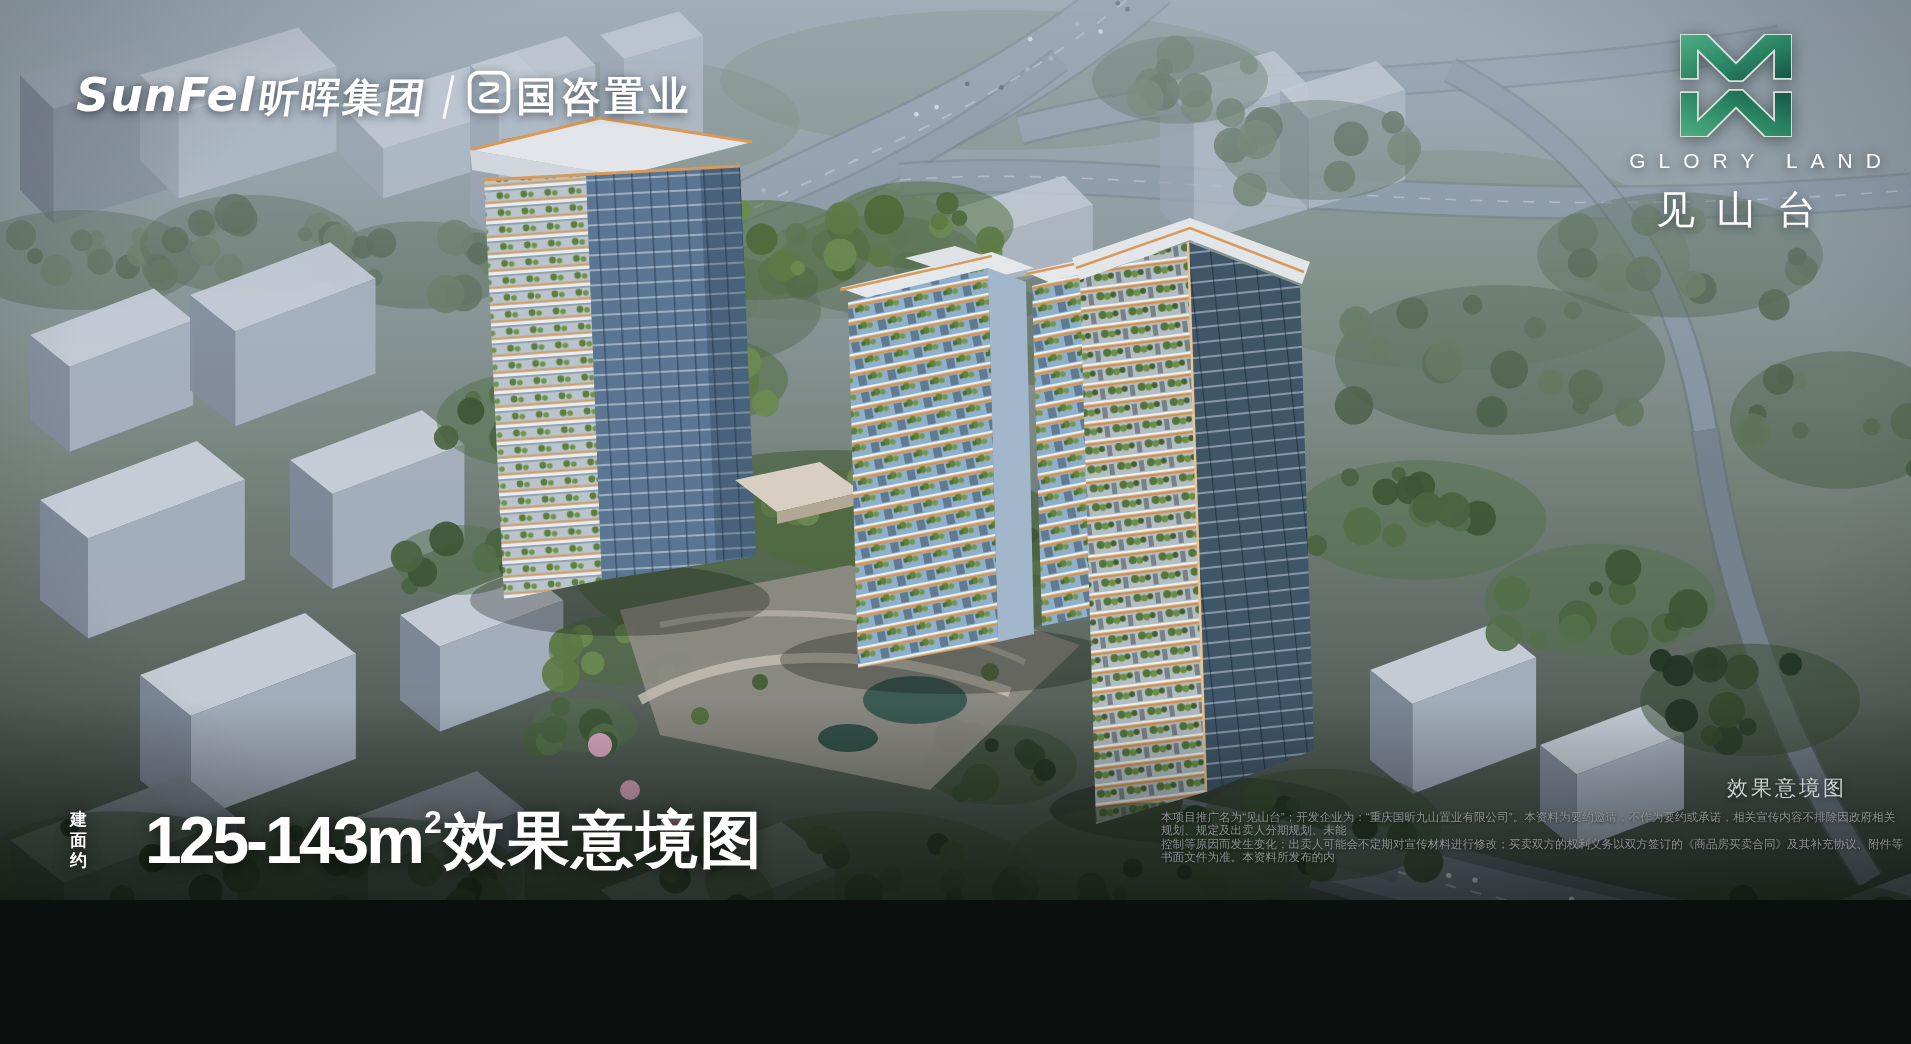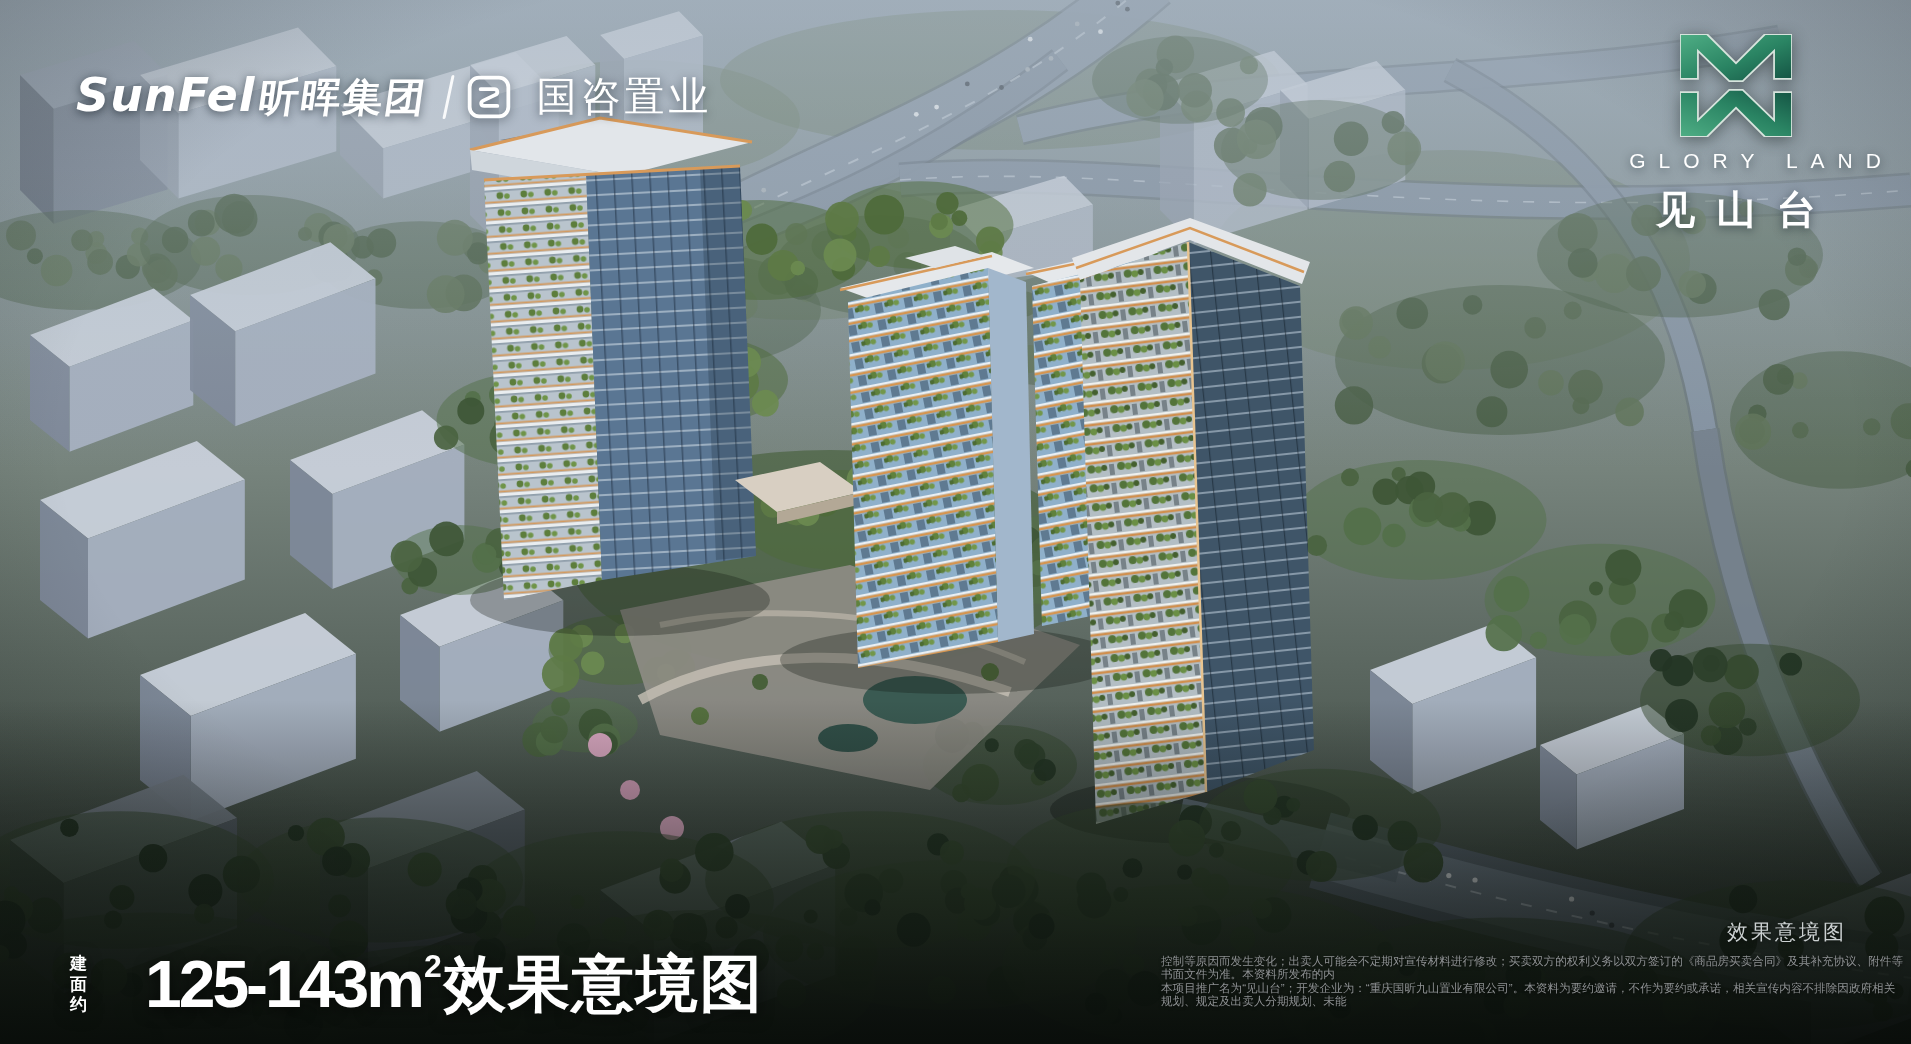--- a/index.html
+++ b/index.html
@@ -1,38 +1,38 @@
 <!DOCTYPE html>
 <html style="--brand-green-dark: #145343; --brand-green-light: #4fae85; --accent-orange: #d89a5a; --glass-blue: #5a7693; --caption-gray: #cbd0d1; --disclaimer-gray: #8e9193; --text-white: #ffffff;"><head>
 <meta charset="utf-8">
 <style>
   html,body{margin:0;padding:0;background:#0b0f0d;}
-  .stage{position:relative;width:1911px;height:1044px;overflow:hidden;
+  .stage{position:relative;width:1911px;height:900px;overflow:hidden;
          font-family:"Liberation Sans","DejaVu Sans",sans-serif;background:#39453f;}
   svg.scene{position:absolute;left:0;top:0;width:1911px;height:1044px;display:block;}
 
   
   .logo-left{position:absolute;left:76px;top:68px;display:flex;align-items:center;
              color:#fff;text-shadow:0 2px 10px rgba(8,18,26,.6);}
   .sunfei{display:flex;align-items:baseline;font-weight:bold;}
   .sunfei .latin{font-size:46px;font-style:italic;letter-spacing:1px;
                  font-family:"DejaVu Sans","Liberation Sans",sans-serif;margin-right:4px;}
   .sunfei .cn{font-size:40px;letter-spacing:2px;transform:skewX(-8deg);}
   .logo-divider{width:3px;height:44px;background:rgba(255,255,255,.9);
                 margin:0 16px 0 20px;transform:skewX(-12deg);border-radius:2px;}
-  .guozi{display:flex;align-items:center;gap:24px;font-weight:normal;}
+  .guozi{display:flex;align-items:flex-start;gap:4px;font-weight:bold;}
   .guozi .cn{font-size:40px;letter-spacing:4px;}
   .guozi svg{display:block;filter:drop-shadow(0 2px 5px rgba(8,18,26,.5));}
 
   
   .logo-right{position:absolute;left:1578px;top:34px;width:316px;text-align:center;
               color:#fff;text-shadow:0 2px 10px rgba(8,18,26,.55);}
   .logo-right svg{display:block;margin:0 auto;filter:drop-shadow(0 3px 8px rgba(10,20,18,.45));}
   .logo-right .en{font-size:21px;letter-spacing:.62em;text-indent:.62em;margin-top:12px;font-weight:500;text-align:right;}
-  .logo-right .cn{font-size:39px;letter-spacing:.55em;text-indent:.55em;margin-top:10px;font-weight:700;}
+  .logo-right .cn{font-size:39px;letter-spacing:.55em;text-indent:.55em;margin-top:10px;font-weight:400;}
 
   
   .headline{position:absolute;left:54px;bottom:28px;display:flex;align-items:flex-start;
             color:#fff;font-weight:bold;text-shadow:0 3px 16px rgba(0,0,0,.65);white-space:nowrap;}
   .h-big{font-size:62px;line-height:64px;letter-spacing:2px;}
   .h-stack{display:flex;flex-direction:column;justify-content:space-between;height:58px;
            margin:3px 10px 0 16px;font-size:17px;line-height:1;font-weight:bold;}
   .h-area{font-size:66px;line-height:64px;letter-spacing:-3px;
           font-family:Liberation Sans, sans-serif;margin-left:48px;}
   .h-sup{font-size:32px;line-height:1;margin:-2px 2px 0 2px;}
@@ -837,18 +837,18 @@
         <span>约</span>
       </span>
       <span class="h-area">125-143m</span>
       <span class="h-sup">2</span>
       <span class="h-big">效果意境图</span>
     </div>
 
     <div class="caption">
       <div class="caption-title">效果意境图</div>
       <div class="disclaimer">
+        <div>本项目推广名为“见山台”；开发企业为：“重庆国昕九山置业有限公司”。本资料为要约邀请，不作为要约或承诺，相关宣传内容不排除因政府相关规划、规定及出卖人分期规划、未能</div>
         <div>控制等原因而发生变化；出卖人可能会不定期对宣传材料进行修改；买卖双方的权利义务以双方签订的《商品房买卖合同》及其补充协议、附件等书面文件为准。本资料所发布的内</div>
-        <div>本项目推广名为“见山台”；开发企业为：“重庆国昕九山置业有限公司”。本资料为要约邀请，不作为要约或承诺，相关宣传内容不排除因政府相关规划、规定及出卖人分期规划、未能</div>
       </div>
     </div>
   </footer>
 </div>
 
 </body></html>

